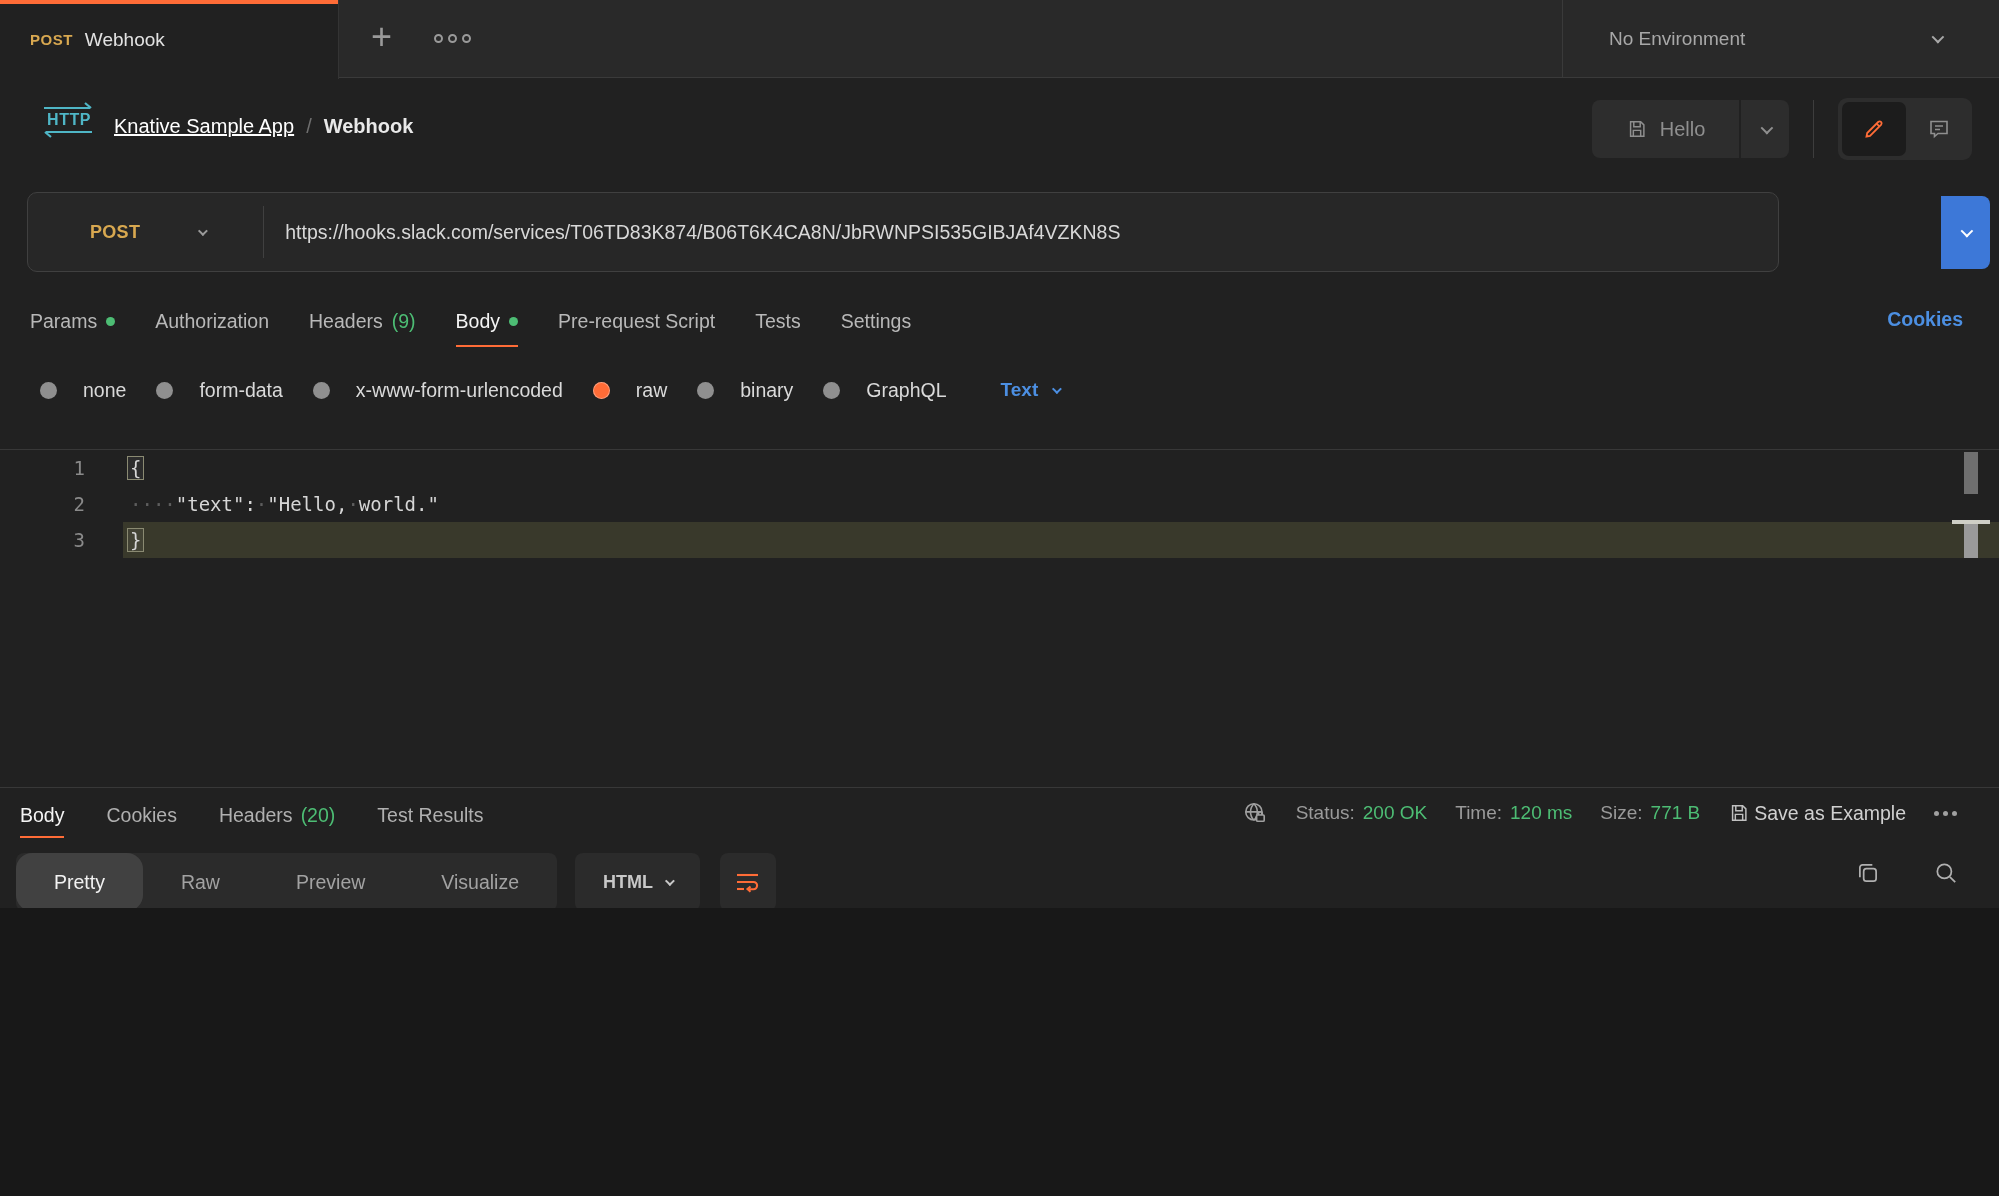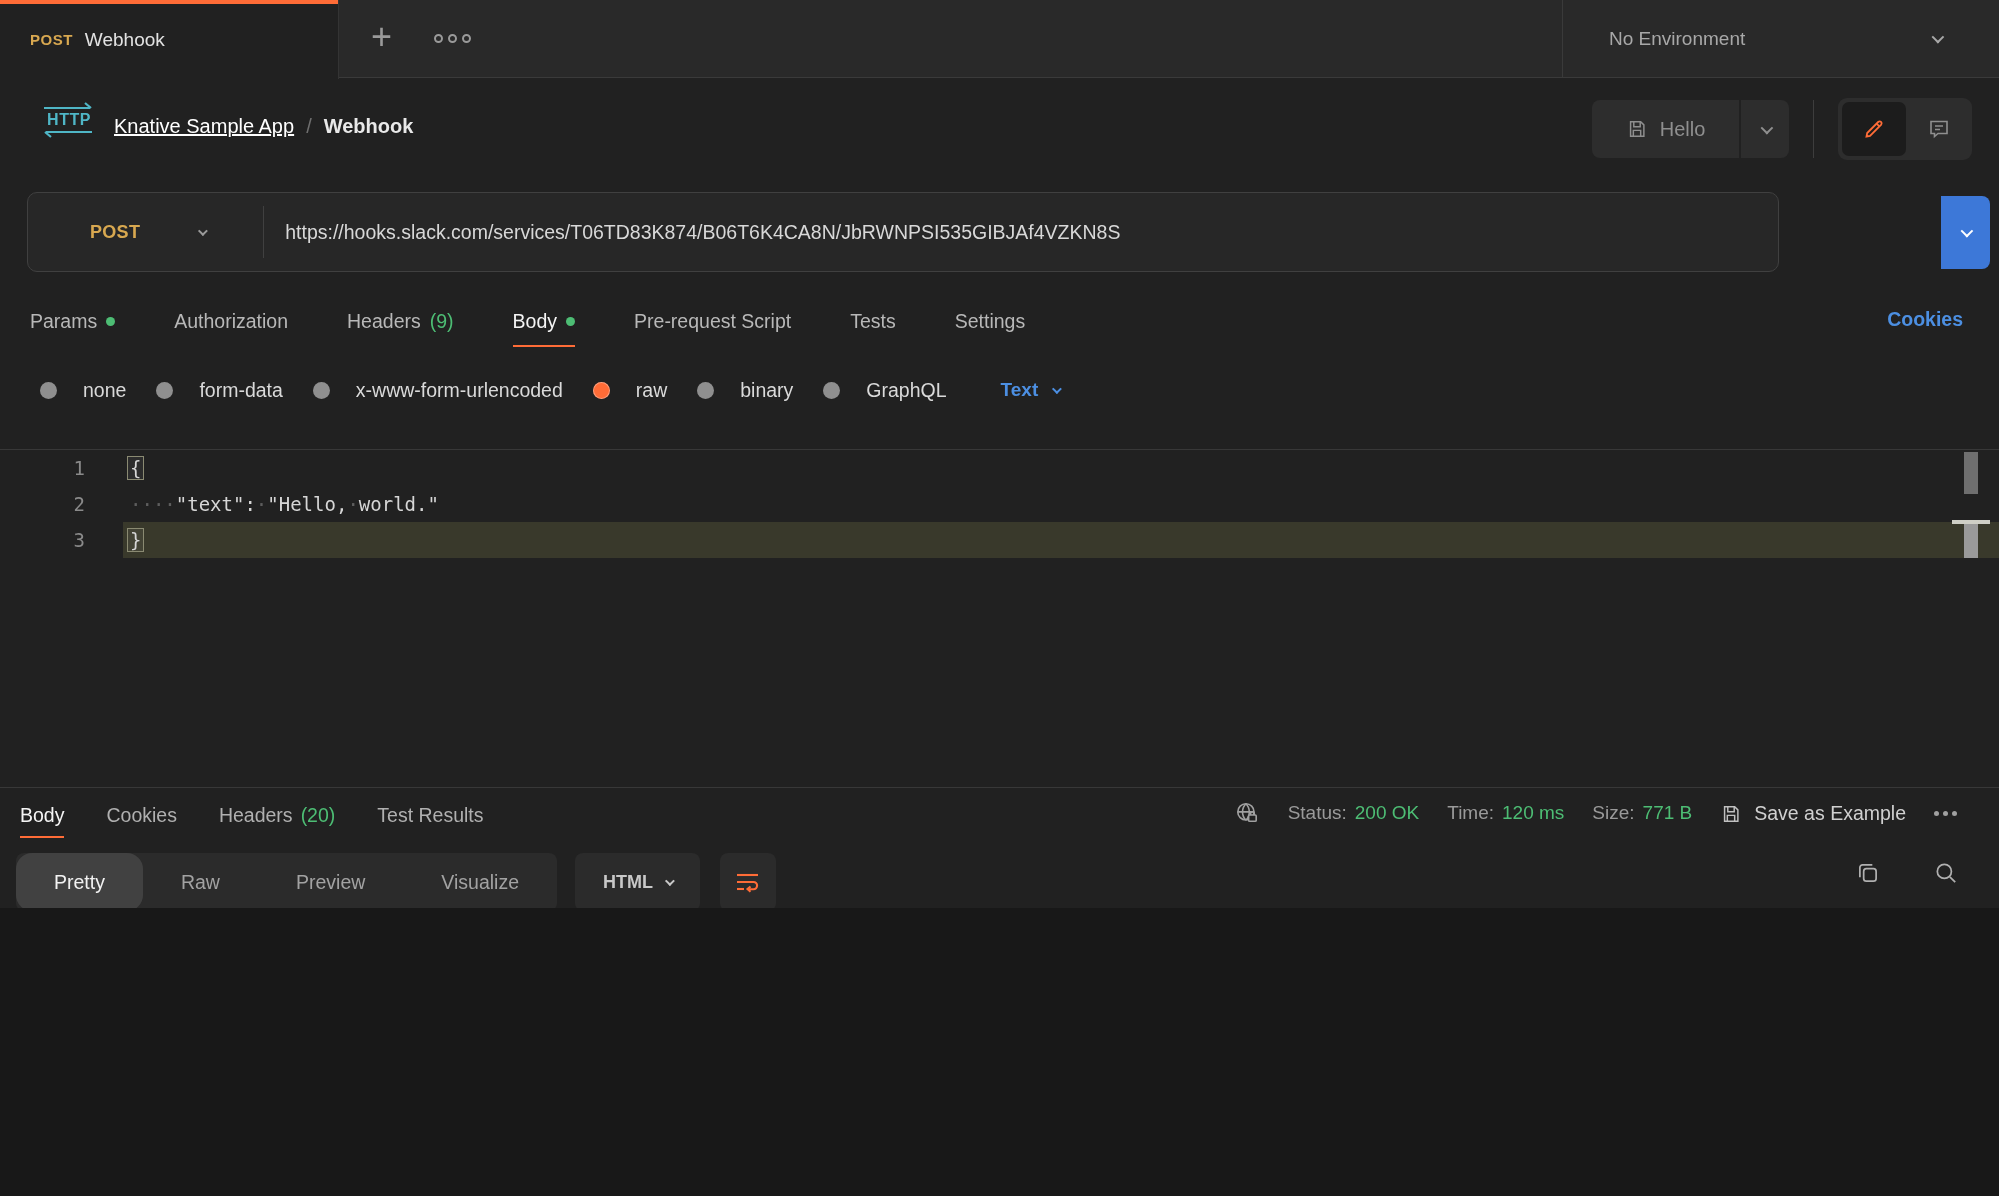--- a/index.html
+++ b/index.html
@@ -63,21 +63,21 @@
   .url-text{ margin-left:21px; color:#d8d8d8; font-size:19.5px; white-space:nowrap; }
   .send-btn{ position:absolute; left:1794px; top:196px; width:147px; height:73px;
     background:var(--send,#2a64c5); border-radius:8px 0 0 8px; display:flex;
     align-items:center; justify-content:center; color:#fff; font-size:21px; font-weight:600; }
   .send-caret{ position:absolute; left:1941px; top:196px; width:49px; height:73px;
     background:#3d78d8; border-radius:0 8px 8px 0; display:flex; align-items:center;
     justify-content:center; color:#fff; }
 
   
   .rtabs{ position:absolute; left:30px; top:295px; height:52px; display:flex;
-    gap:59px; align-items:stretch;text-align:center; }
+    gap:40px; align-items:stretch;text-align:center; }
   .rtab{ position:relative; display:flex; align-items:center; gap:9px;
     color:#b8b8b8; font-size:19.5px; }
   .rtab.active{ color:#f5f5f5; }
   .rtab.active::after{ content:""; position:absolute; left:0; right:0; bottom:0;
     height:2px; background:var(--accent,#ff6c37); }
   .dot{ width:9px; height:9px; border-radius:50%; background:var(--green,#4dbd74); }
   .count{ color:var(--green,#4dbd74); }
   .cookies-link{ position:absolute; right:36px; top:308px; color:var(--blue,#4c8fe2);
     font-weight:600; font-size:19.5px; }
 
@@ -111,21 +111,21 @@
   .resp-tabs{ position:absolute; left:20px; top:4px; height:46px; display:flex; gap:42px; }
   .resp-tab{ position:relative; display:flex; align-items:center; gap:8px;
     color:#b0b0b0; font-size:19.5px; }
   .resp-tab.active{ color:#f5f5f5; }
   .resp-tab.active::after{ content:""; position:absolute; left:0; right:0; bottom:0;
     height:2px; background:var(--accent,#ff6c37); }
   .resp-meta{ position:absolute; right:42px; top:0; height:50px; display:flex;
     align-items:center; gap:28px; }
   .meta-pair{ display:flex; gap:8px; font-size:19px; }
   .meta-lbl{ color:#9a9a9a; } .meta-val{ color:var(--green,#4dbd74); }
-  .save-example{ display:flex; align-items:flex-end; gap:12px; color:#d0d0d0; font-size:19.5px; }
+  .save-example{ display:flex; align-items:flex-start; gap:4px; color:#d0d0d0; font-size:19.5px; }
   .more-dots{ display:flex; gap:4px; }
   .more-dots i{ width:5px; height:5px; border-radius:50%; background:#a0a0a0; }
   .view-row{ position:absolute; left:16px; top:65px; height:58px; display:flex; }
   .seg-group{ display:flex; background:#2b2b2b; border-radius:8px; overflow:hidden; }
   .seg{ padding:0 38px; display:flex; align-items:center; color:#a2a2a2; font-size:19.5px;border-radius:16px; }
   .seg.active{ background:#414141; color:#f2f2f2; }
   .format-btn{ margin-left:18px; background:#2b2b2b; border-radius:8px; display:flex;
     align-items:center; gap:12px; padding:0 28px; color:#c8c8c8; font-weight:600; font-size:18px; }
   .wrap-btn{ margin-left:20px; width:56px; background:#2b2b2b; border-radius:8px;
     display:flex; align-items:center; justify-content:center; }

